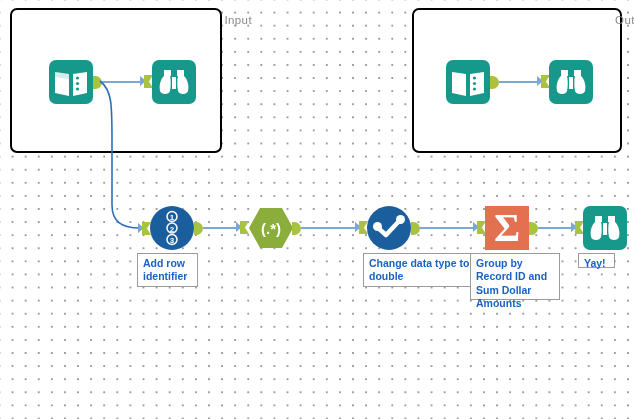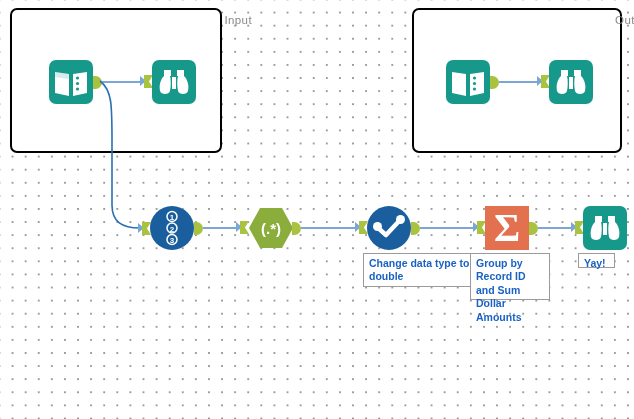--- a/index.html
+++ b/index.html
@@ -240,21 +240,22 @@
     <svg width="44" height="44" viewBox="0 0 44 44">
       <rect x="0" y="0" width="44" height="44" rx="7" fill="#16998a"></rect>
       <path d="M12 10 h7 v6 h-7 z" fill="#ffffff"></path>
       <path d="M25 10 h7 v6 h-7 z" fill="#ffffff"></path>
       <path d="M12 16 C8 20 7 26 8 31 C9 35 17 35 18 31 C19 26 19 20 18 16 Z" fill="#ffffff"></path>
       <path d="M26 16 C25 20 25 26 26 31 C27 35 35 35 36 31 C37 26 36 20 32 16 Z" fill="#ffffff"></path>
       <rect x="20" y="17" width="4" height="12" fill="#ffffff"></rect>
     </svg>
   </div>
 
+  <div class="note" style="left:137px; top:253px; width:61px; height:34px;">Add row identifier</div>
 
 
   <div class="note" style="left:363px; top:253px; width:116px; height:34px;">Change data type to double</div>
 
-  <div class="note" style="left:470px; top:253px; width:80px; height:47px;">Group by Record ID and Sum Dollar Amounts</div>
+  <div class="note" style="left:470px; top:253px; width:90px; height:47px;">Group by Record ID and Sum Dollar Amounts</div>
 
   <div class="note" style="left:578px; top:253px; width:37px; height:15px;">Yay!</div>
 
 </div>
 
 </body></html>

